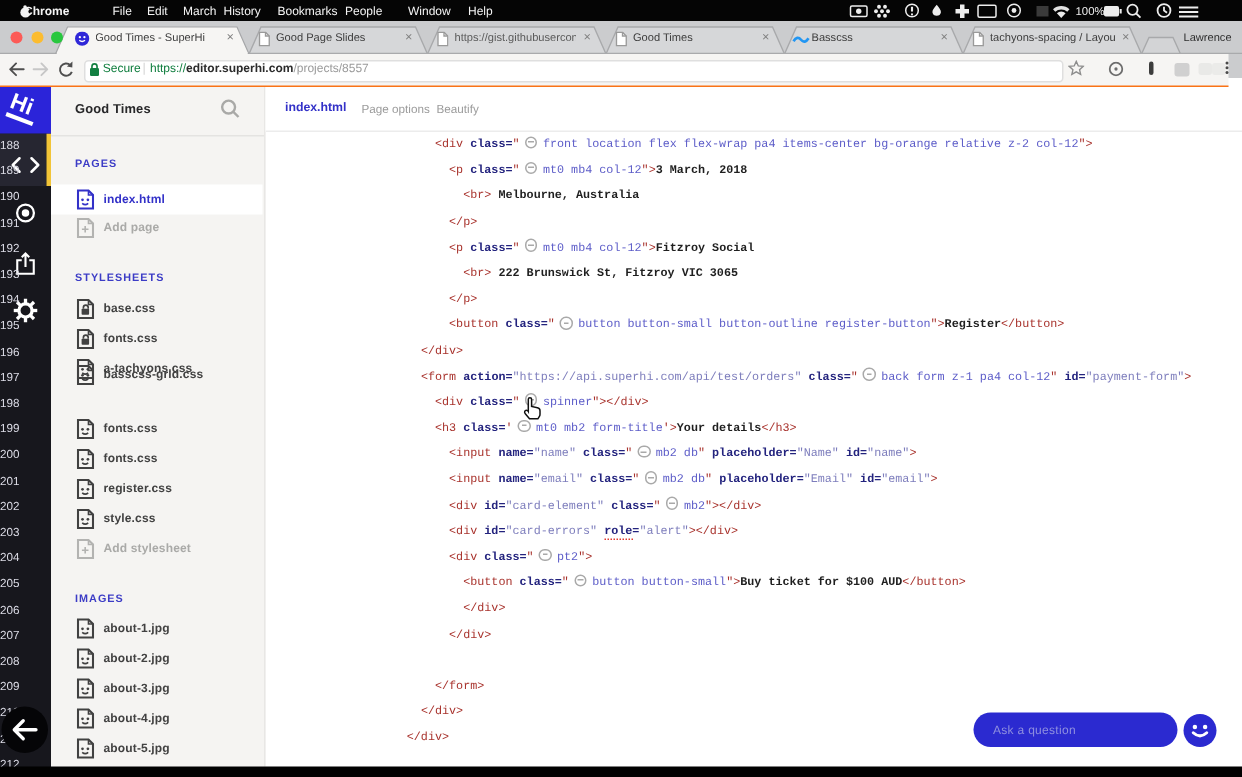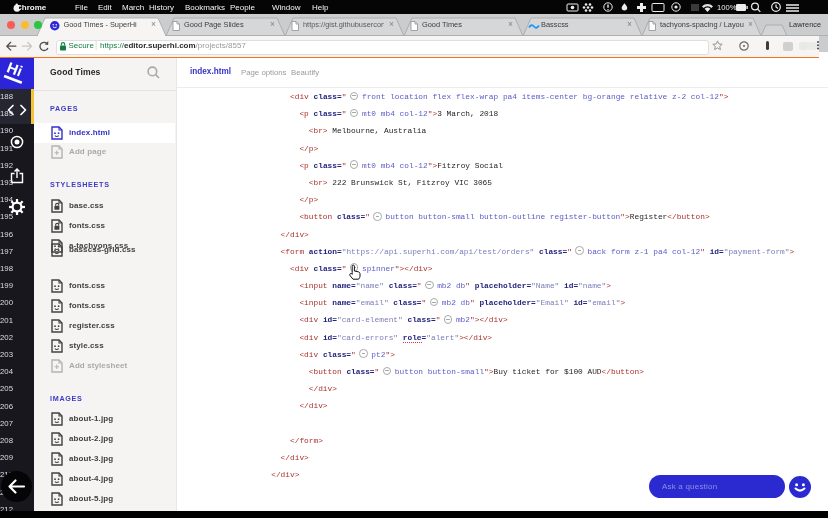--- a/index.html
+++ b/index.html
@@ -35,21 +35,21 @@
 #edhead{left:177px;top:58px;width:651px;height:29px;background:#fff;border-bottom:1px solid #ececec}
 #edhead .cur{position:absolute;left:13px;top:9px;font-size:8.2px;font-weight:bold;color:#3331c8}
 #edhead .opt{position:absolute;top:9.5px;font-size:7.8px;color:#9b9b9b}
 #gutter{left:0;top:88px;width:207px;color:#dcdce6;font-family:Liberation Sans, sans-serif;font-size:7.8px;line-height:17.2px;white-space:pre}
 #code{left:243px;top:88px;font-family:"Liberation Mono",monospace;font-size:7.83px;line-height:17.2px;color:#262626}
 #code .ln{height:17.2px;white-space:pre}
 .t{color:#a8322c}
 .a{color:#23237e;font-weight:bold}
 .s{color:#7d7dbc}
 .c{color:#5c5cc8}
-.x{color:#1f1f1f;font-weight:normal}
+.x{color:#1f1f1f;font-weight:bold}
 i.m{display:inline-block;width:6.6px;height:6.6px;border:1px solid #a9a9a9;border-radius:50%;vertical-align:-1.2px;margin:0 3.6px 0 3.4px}
 i.m:before{content:"";display:block;width:3.6px;height:1px;background:#a9a9a9;margin:2.7px auto 0}
 u.sq{text-decoration:none;border-bottom:1.5px dotted #e03a30}
 
 #ask{left:649px;top:475px;width:136px;height:23px;border-radius:11.5px;background:#2b2ad0}
 #ask span{position:absolute;left:13px;top:7px;font-size:8px;color:#8f8fdf;letter-spacing:.2px}
 #smiley{left:789px;top:476px;width:22px;height:22px;border-radius:50%;background:#2b2ad0}
 #backbtn{left:1px;top:471px;width:31px;height:31px;border-radius:50%;background:#050507}
 #bstrip{left:0;top:511px;width:828px;height:7px;background:#010101}
 </style></head><body>
@@ -408,20 +408,21 @@
 <div class="ln">            <span class="t">&lt;p</span> <span class="a">class=</span><span class="t">"</span><i class="m"></i><span class="c">mt0 mb4 col-12</span><span class="t">"&gt;</span><span class="x">3 March, 2018</span></div>
 <div class="ln">              <span class="t">&lt;br&gt;</span> <span class="x">Melbourne, Australia</span></div>
 <div class="ln">            <span class="t">&lt;/p&gt;</span></div>
 <div class="ln">            <span class="t">&lt;p</span> <span class="a">class=</span><span class="t">"</span><i class="m"></i><span class="c">mt0 mb4 col-12</span><span class="t">"&gt;</span><span class="x">Fitzroy Social</span></div>
 <div class="ln">              <span class="t">&lt;br&gt;</span> <span class="x">222 Brunswick St, Fitzroy VIC 3065</span></div>
 <div class="ln">            <span class="t">&lt;/p&gt;</span></div>
 <div class="ln">            <span class="t">&lt;button</span> <span class="a">class=</span><span class="t">"</span><i class="m"></i><span class="c">button button-small button-outline register-button</span><span class="t">"&gt;</span><span class="x">Register</span><span class="t">&lt;/button&gt;</span></div>
 <div class="ln">        <span class="t">&lt;/div&gt;</span></div>
 <div class="ln">        <span class="t">&lt;form</span> <span class="a">action=</span><span class="s">"https://api.superhi.com/api/test/orders"</span> <span class="a">class=</span><span class="t">"</span><i class="m"></i><span class="c">back form z-1 pa4 col-12</span><span class="t">"</span> <span class="a">id=</span><span class="s">"payment-form"</span><span class="t">&gt;</span></div>
 <div class="ln">          <span class="t">&lt;div</span> <span class="a">class=</span><span class="t">"</span><i class="m"></i><span class="c">spinner</span><span class="t">"&gt;&lt;/div&gt;</span></div>
+<div class="ln">          <span class="t">&lt;h3</span> <span class="a">class=</span><span class="t">'</span><i class="m"></i><span class="c">mt0 mb2 form-title</span><span class="t">'&gt;</span><span class="x">Your details</span><span class="t">&lt;/h3&gt;</span></div>
 <div class="ln">            <span class="t">&lt;input</span> <span class="a">name=</span><span class="s">"name"</span> <span class="a">class=</span><span class="t">"</span><i class="m"></i><span class="c">mb2 db</span><span class="t">"</span> <span class="a">placeholder=</span><span class="s">"Name"</span> <span class="a">id=</span><span class="s">"name"</span><span class="t">&gt;</span></div>
 <div class="ln">            <span class="t">&lt;input</span> <span class="a">name=</span><span class="s">"email"</span> <span class="a">class=</span><span class="t">"</span><i class="m"></i><span class="c">mb2 db</span><span class="t">"</span> <span class="a">placeholder=</span><span class="s">"Email"</span> <span class="a">id=</span><span class="s">"email"</span><span class="t">&gt;</span></div>
 <div class="ln">            <span class="t">&lt;div</span> <span class="a">id=</span><span class="s">"card-element"</span> <span class="a">class=</span><span class="t">"</span><i class="m"></i><span class="c">mb2</span><span class="t">"&gt;&lt;/div&gt;</span></div>
 <div class="ln">            <span class="t">&lt;div</span> <span class="a">id=</span><span class="s">"card-errors"</span> <span class="a"><u class="sq">role</u>=</span><span class="s">"alert"</span><span class="t">&gt;&lt;/div&gt;</span></div>
 <div class="ln">            <span class="t">&lt;div</span> <span class="a">class=</span><span class="t">"</span><i class="m"></i><span class="c">pt2</span><span class="t">"&gt;</span></div>
 <div class="ln">              <span class="t">&lt;button</span> <span class="a">class=</span><span class="t">"</span><i class="m"></i><span class="c">button button-small</span><span class="t">"&gt;</span><span class="x">Buy ticket for $100 AUD</span><span class="t">&lt;/button&gt;</span></div>
 <div class="ln">              <span class="t">&lt;/div&gt;</span></div>
 <div class="ln">            <span class="t">&lt;/div&gt;</span></div>
 <div class="ln"> </div>
 <div class="ln">          <span class="t">&lt;/form&gt;</span></div>

